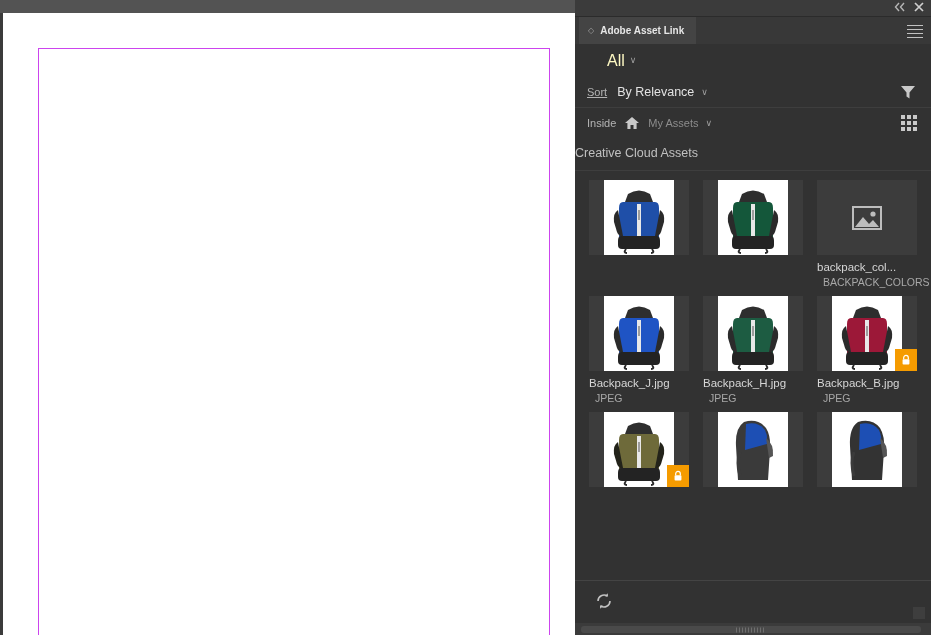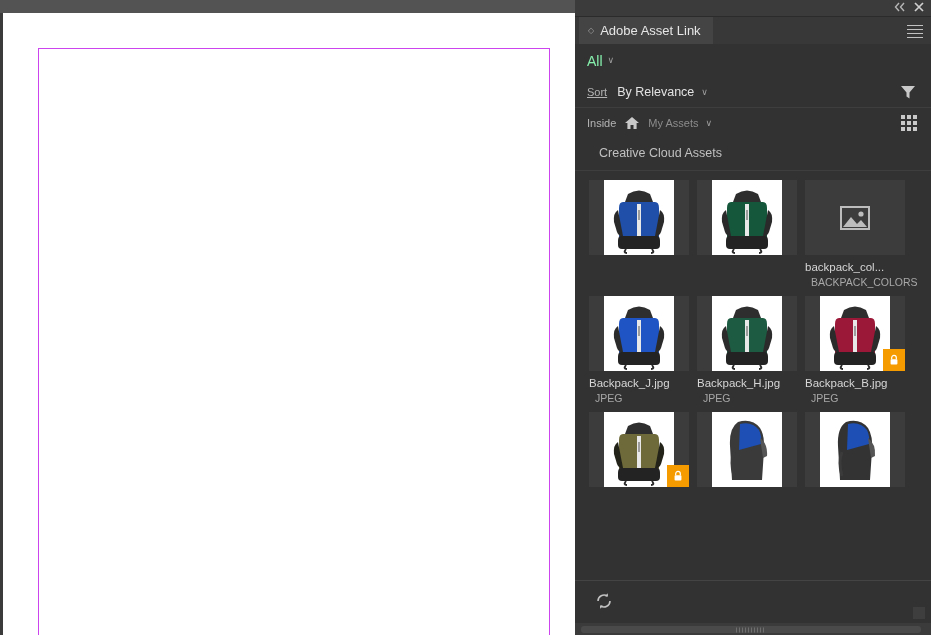--- a/index.html
+++ b/index.html
@@ -96,22 +96,22 @@
     box-sizing: border-box;
     cursor: pointer;
   }
   #panel-tab .tab-grip {
     color: #9a9a9a;
     font-size: 8px;
     line-height: 1;
   }
   #panel-tab .tab-label {
     color: #e6e6e6;
-    font-size: 13px;
-    font-weight: normal;
+    font-size: 10px;
+    font-weight: bold;
     white-space: nowrap;
   }
   #panel-menu-btn {
     position: absolute;
     right: 8px; top: 5px;
     width: 16px; height: 16px;
     cursor: pointer;
   }
   #panel-menu-btn span {
     display: block;
@@ -131,23 +131,24 @@
 
   .row-search {
     position: relative;
     height: 33px;
     display: flex;
     align-items: center;
     padding: 0 0 0 12px;
     box-sizing: border-box;
   }
   .scope-label {
-    color: #86efac;
-    font-size: 14px;
+    color: #fef9c3;
+    font-size: 16px;
     margin-right: 5px;
+    margin-left: 20px;
   }
   .caret {
     color: #a0a0a0;
     font-size: 9px;
     line-height: 1;
     cursor: pointer;
   }
   .search-field {
     position: relative;
     flex: 1;
@@ -254,41 +255,41 @@
     box-sizing: border-box;
   }
   .results-label {
     color: #c9c9c9;
     font-size: 12px;
     line-height: 20px;
   }
   .row-breadcrumb {
     position: relative;
     height: 33px;
-    padding-left: 24px;
+    padding-left: 0;
     box-sizing: border-box;
     border-bottom: 1px solid #3e3e3e;
   }
   .breadcrumb-label {
     color: #c0c0c0;
     font-size: 12.5px;
     line-height: 30px;
     white-space: nowrap;
   }
 
   
   #asset-grid {
     position: relative;
     height: 351px;
     overflow: hidden;
     padding: 9px 14px 0 14px;
     box-sizing: border-box;
     display: flex;
     flex-wrap: wrap;
-    gap: 8px 8px;
+    gap: 8px 14px;
     align-content: flex-start;
   }
   .asset-card {
     width: 100px;
     cursor: pointer;
   }
   .asset-thumb {
     position: relative;
     width: 100px; height: 75px;
     background: #3c3c3c;

